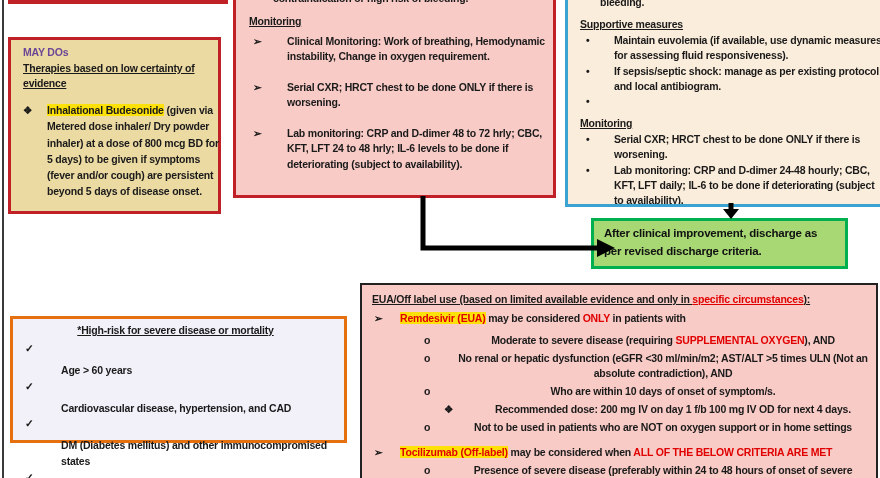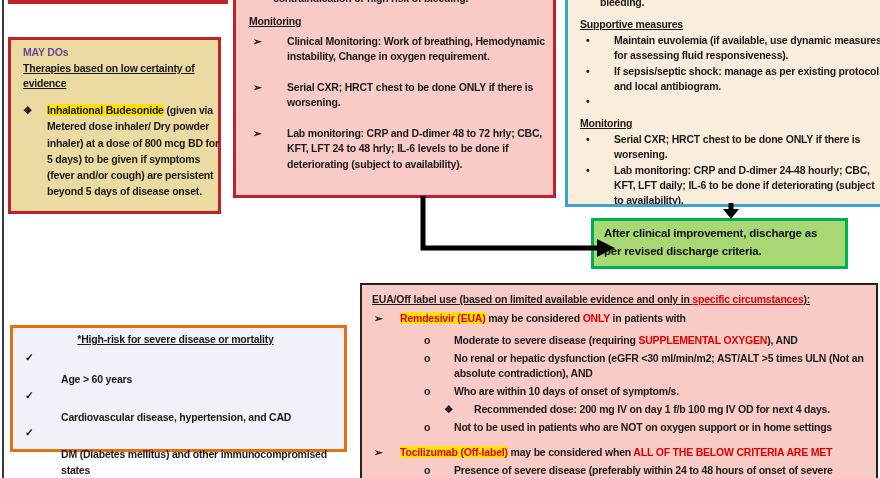--- a/index.html
+++ b/index.html
@@ -40,39 +40,39 @@
   .sup-item{display:flex;}
   .sup-item .mk{width:28px;flex:none;padding-left:6px;}
   .sup-item .tx{width:268px;flex:none;}
   .sup-item.empty{height:14px;}
 
   
   .discharge{left:591px;top:218px;width:257px;height:51px;background:#a7d873;border:3.5px solid #00b050;
     padding:4px 9px 0 10px;font-size:11.5px;line-height:17.5px;color:#111;}
 
   
-  .risk-box{left:10px;top:325px;width:337px;height:127px;background:#f2f0f9;border:3px solid #e4700f;
+  .risk-box{left:10px;top:316px;width:337px;height:127px;background:#f2f0f9;border:3px solid #e4700f;
     padding:4px 6px 0 0;font-size:10.5px;line-height:15.8px;}
   .risk-box .ttl{text-align:center;text-decoration:underline;margin-bottom:2px;}
   .risk-item{display:flex;}
   .risk-item .mk{width:36px;flex:none;padding-left:12px;}
   .risk-item .tx{width:288px;flex:none;margin-top:22px;}
 
   
   .eua-box{left:360px;top:283px;width:518px;height:210px;background:#f8cbc6;border:2px solid #222;
     padding:7px 8px 0 10px;font-size:10.5px;line-height:15px;}
   .eua-title{margin-bottom:4px;}
   .eua-title span{text-decoration:underline;}
   .red{color:#e00000;}
   .drug-row{display:flex;}
   .drug-row .mk{width:26px;flex:none;padding-left:2px;}
   .drug-row .tx{flex:1;}
   .sub-row{display:flex;margin-left:48px;margin-top:3px;}
   .sub-row .mk{width:30px;flex:none;padding-left:4px;}
-  .sub-row .tx{width:418px;flex:none;}
+  .sub-row .tx{width:418px;flex:none;text-align:center;}
   .sub-row.deep{margin-left:68px;}
   .sub-row.deep .tx{width:398px;}
   .gap-lg{margin-top:7px;}
   .toc-block{margin-top:10px;}
 
   .arrows{left:0;top:0;width:880px;height:478px;pointer-events:none;}
 </style>
 </head>
 <body>
 

